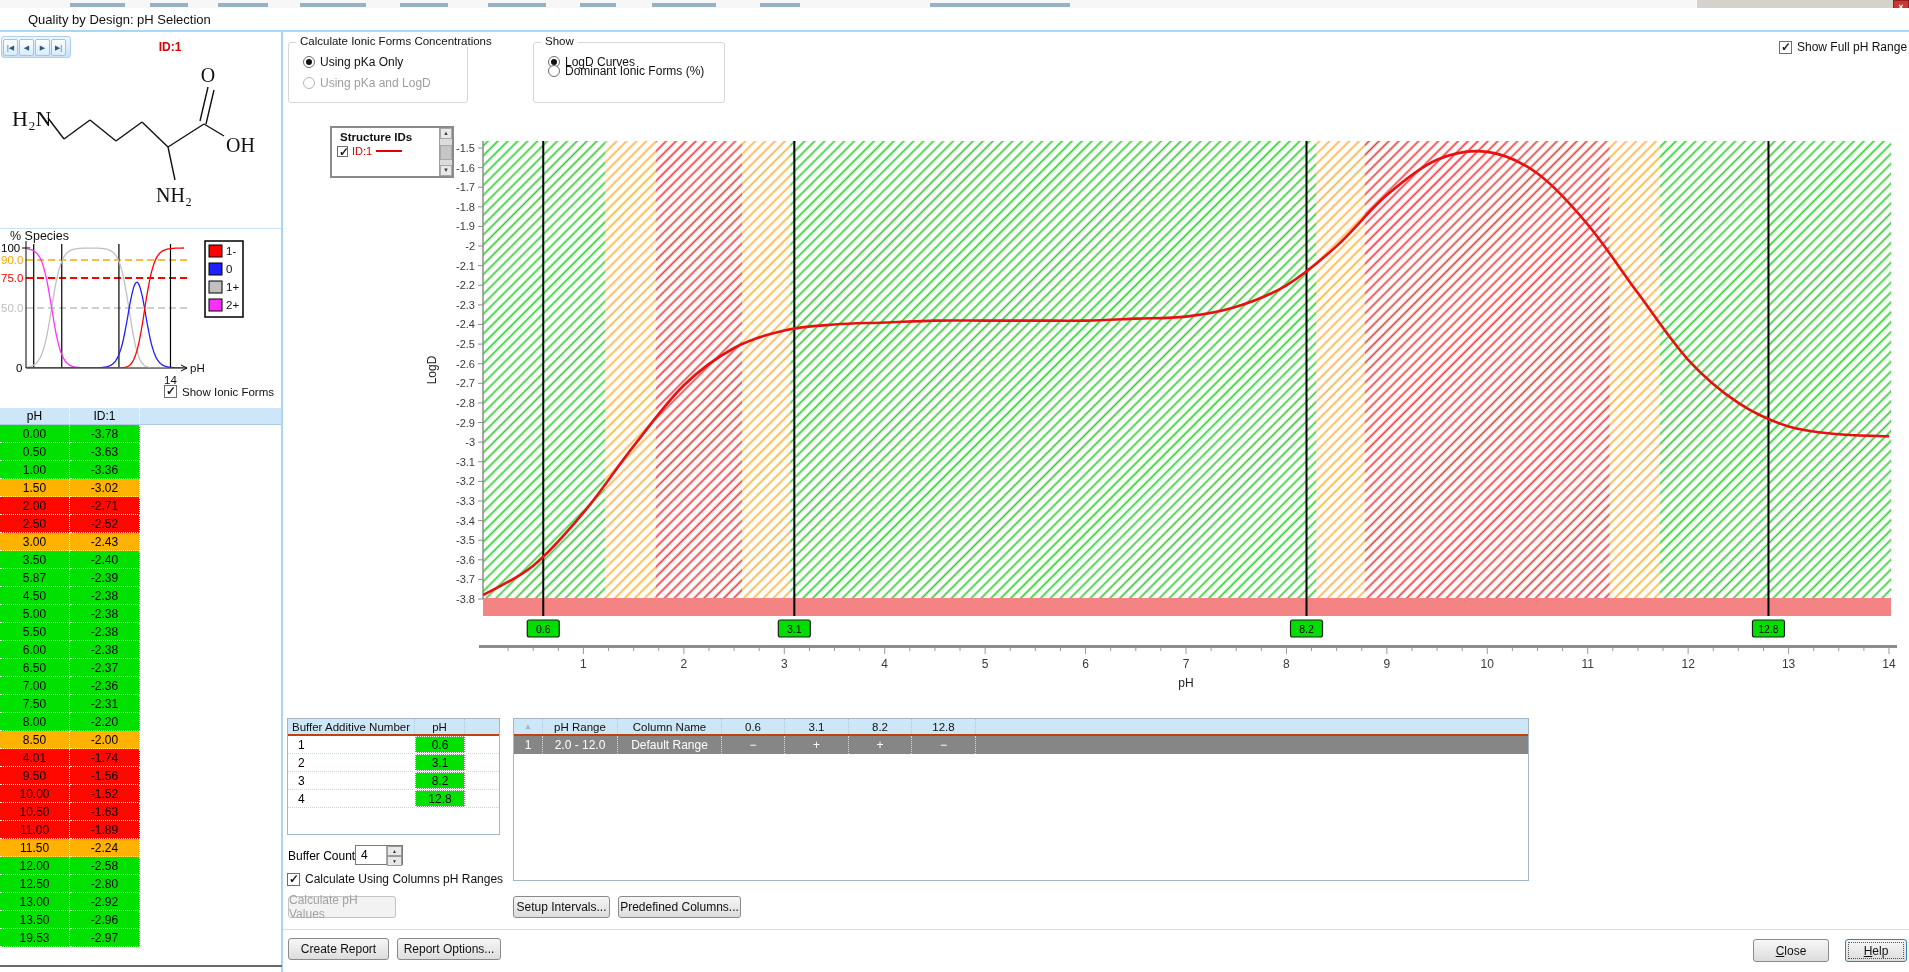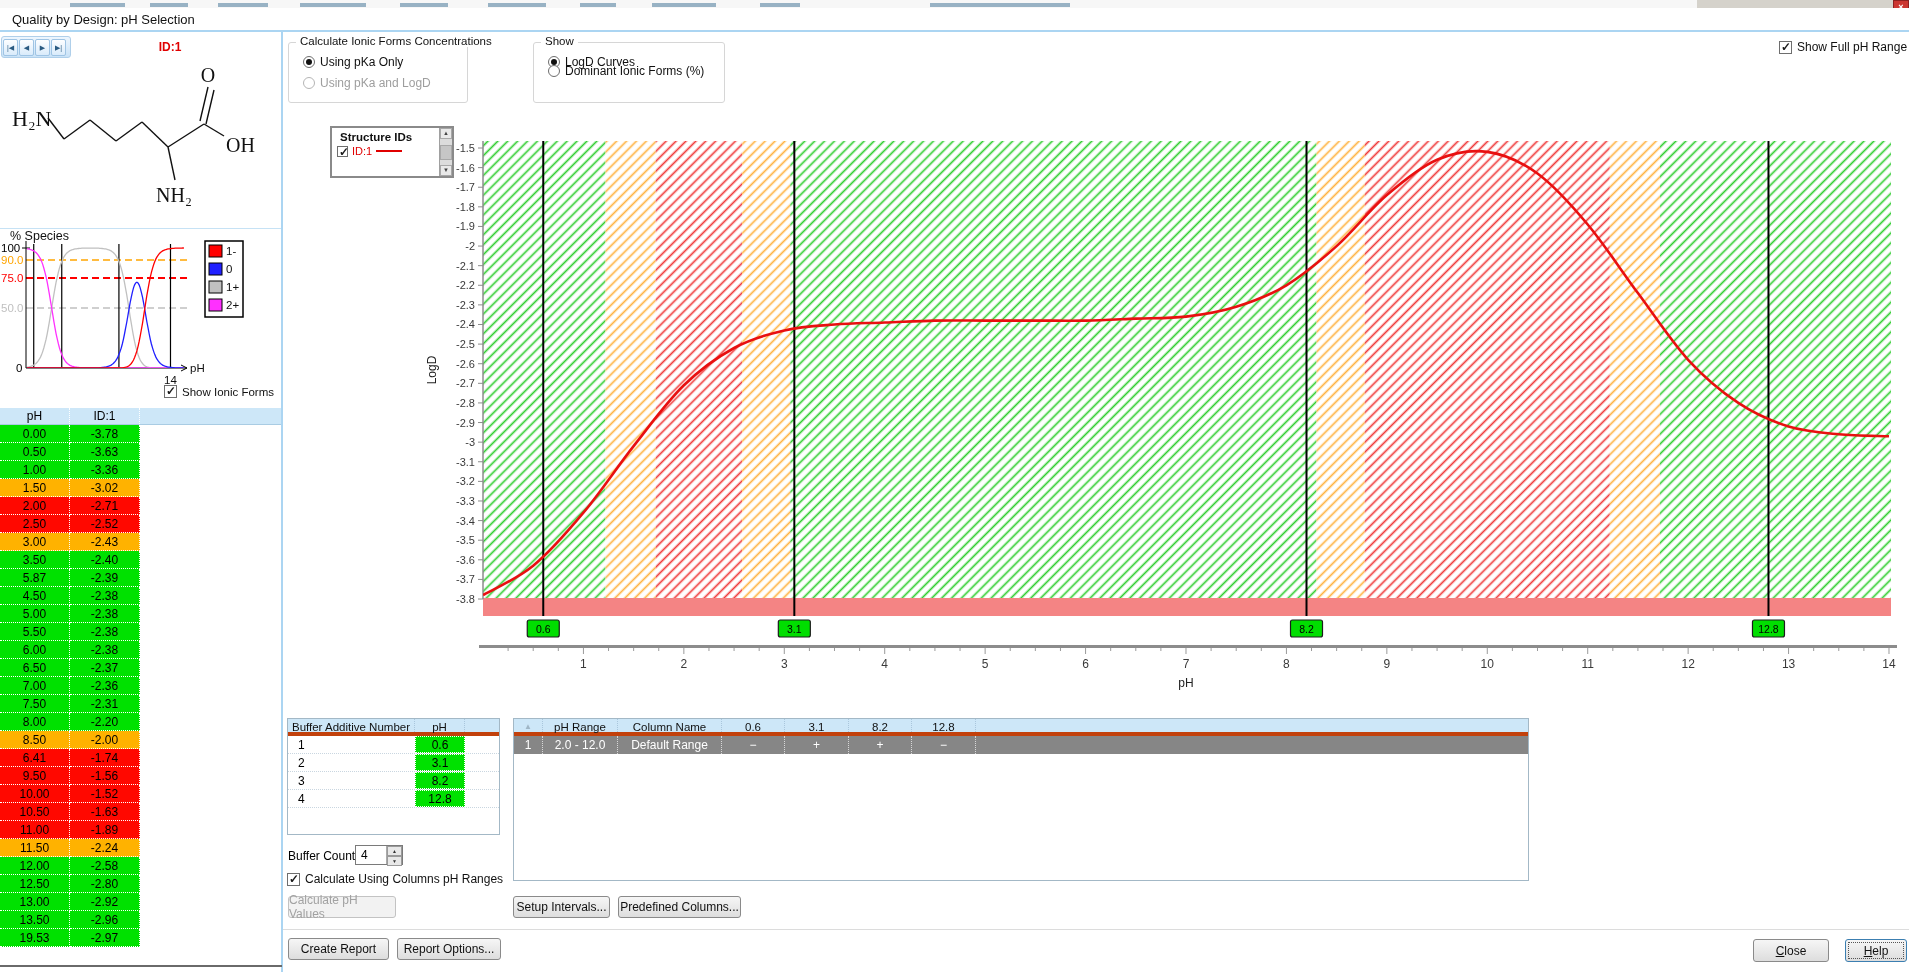--- a/index.html
+++ b/index.html
@@ -4,21 +4,21 @@
 <style>
   *{box-sizing:border-box;margin:0;padding:0}
   body{font-family:"Liberation Sans",sans-serif;background:#fff}
   .screen{position:relative;width:1909px;height:972px;background:#fff;overflow:hidden}
   .abs{position:absolute}
   .menu-sliver{left:0;top:0;width:1909px;height:8px;background:#F7F7F7;overflow:hidden}
   .frag{position:absolute;top:3px;height:4px;background:#4A7A9B;opacity:.55}
   .top-right-strip{left:1697px;top:0;width:212px;height:11px;background:#D5D2CB}
   .close-x{left:1893px;top:0;width:16px;height:13px;background:#CB3631;color:#fff;font-size:9px;font-weight:bold;text-align:center;line-height:12px;border:1px solid #8E2020}
   .titlebar{left:0;top:8px;width:1909px;height:22px;background:#fff}
-  .title-text{position:absolute;left:12px;top:4px;font-size:13px;color:#111}
+  .title-text{position:absolute;left:28px;top:4px;font-size:13px;color:#111}
   .blue-hr{left:0;top:30px;width:1909px;height:2px;background:#ABD5F2}
   .vsep{left:281px;top:32px;width:2px;height:940px;background:#ABD5F2}
   .lp-hr{background:#C6E2F5;height:1px}
   .bottom-ln{left:0;top:965px;width:282px;height:2px;background:#6A6A6A}
   .hr2{left:283px;top:929px;width:1626px;height:1px;background:#DCDCDC}
 
   .navbar{left:1px;top:36px;width:70px;height:22px;background:linear-gradient(#EDF6FE,#C9E2F7);border:1px solid #AFCFEA;border-radius:3px;display:flex;align-items:center;gap:1px;padding:1px}
   .navbtn{width:15px;height:17px;font-size:7px;line-height:16px;text-align:center;color:#2B5B82;background:linear-gradient(#FDFEFF,#D9EBFB);border:1px solid #9FC4E4;border-radius:2px;cursor:default}
   .struct-id{left:120px;top:40px;width:100px;text-align:center;color:#E00000;font-weight:bold;font-size:12px}
 
@@ -43,21 +43,21 @@
 
   .sid-panel{left:330px;top:126px;width:124px;height:52px;border:2px solid #8A8A8A;background:#fff}
   .sid-title{font-size:11.5px;font-weight:bold;padding:3px 0 2px 8px;color:#111}
   .sid-row{display:flex;align-items:center;gap:4px;padding-left:5px;font-size:11px;color:#E00000}
   .sid-line{width:26px;border-top:2px solid #E00000}
   .sid-scroll{position:absolute;right:0;top:0;bottom:0;width:13px;background:#DCDCDC;border-left:1px solid #A0A0A0;display:flex;flex-direction:column;justify-content:space-between}
   .sid-sbtn{height:11px;background:#E9E9E9;border:1px solid #A8A8A8;font-size:6px;text-align:center;line-height:9px;color:#444}
   .sid-thumb{height:15px;background:#C6C6C6;border:1px solid #A8A8A8}
 
   .frame{position:absolute;border:1px solid #A3B8C6;background:#fff}
-  .thead{display:flex;height:17px;background:#CDE7F8;border-bottom:4px solid #c2410c}
+  .thead{display:flex;height:17px;background:#CDE7F8;border-bottom:2px solid #c2410c}
   .hcell{font-size:11.5px;text-align:center;line-height:16px;border-right:1px dotted #A9C6DC;color:#111}
   .hfill{flex:1}
   .buf-row{display:flex;height:18px;border-bottom:1px dotted #C9D6E0}
   .buf-c1{width:127px;font-size:12px;padding-left:10px;line-height:18px}
   .buf-c2{width:50px;background:#00E100;font-size:12px;text-align:center;line-height:17px;border:1px dotted #fff}
   .buf-fill{flex:1}
   .rt-row{display:flex;height:18px;background:#868686;color:#fff}
   .rt-cell{font-size:12px;text-align:center;line-height:18px;border-right:1px dotted #D8D8D8}
   .rt-fill{flex:1}
 
@@ -263,21 +263,21 @@
           <div class="ph-cell lv-green">8.00</div>
           <div class="ph-cell lv-green">-2.20</div>
           <div class="ph-fill"></div>
         </div>
         <div class="ph-row">
           <div class="ph-cell lv-orange">8.50</div>
           <div class="ph-cell lv-orange">-2.00</div>
           <div class="ph-fill"></div>
         </div>
         <div class="ph-row">
-          <div class="ph-cell lv-red">6.41</div>
+          <div class="ph-cell lv-red">4.01</div>
           <div class="ph-cell lv-red">-1.74</div>
           <div class="ph-fill"></div>
         </div>
         <div class="ph-row">
           <div class="ph-cell lv-red">9.50</div>
           <div class="ph-cell lv-red">-1.56</div>
           <div class="ph-fill"></div>
         </div>
         <div class="ph-row">
           <div class="ph-cell lv-red">10.00</div>

